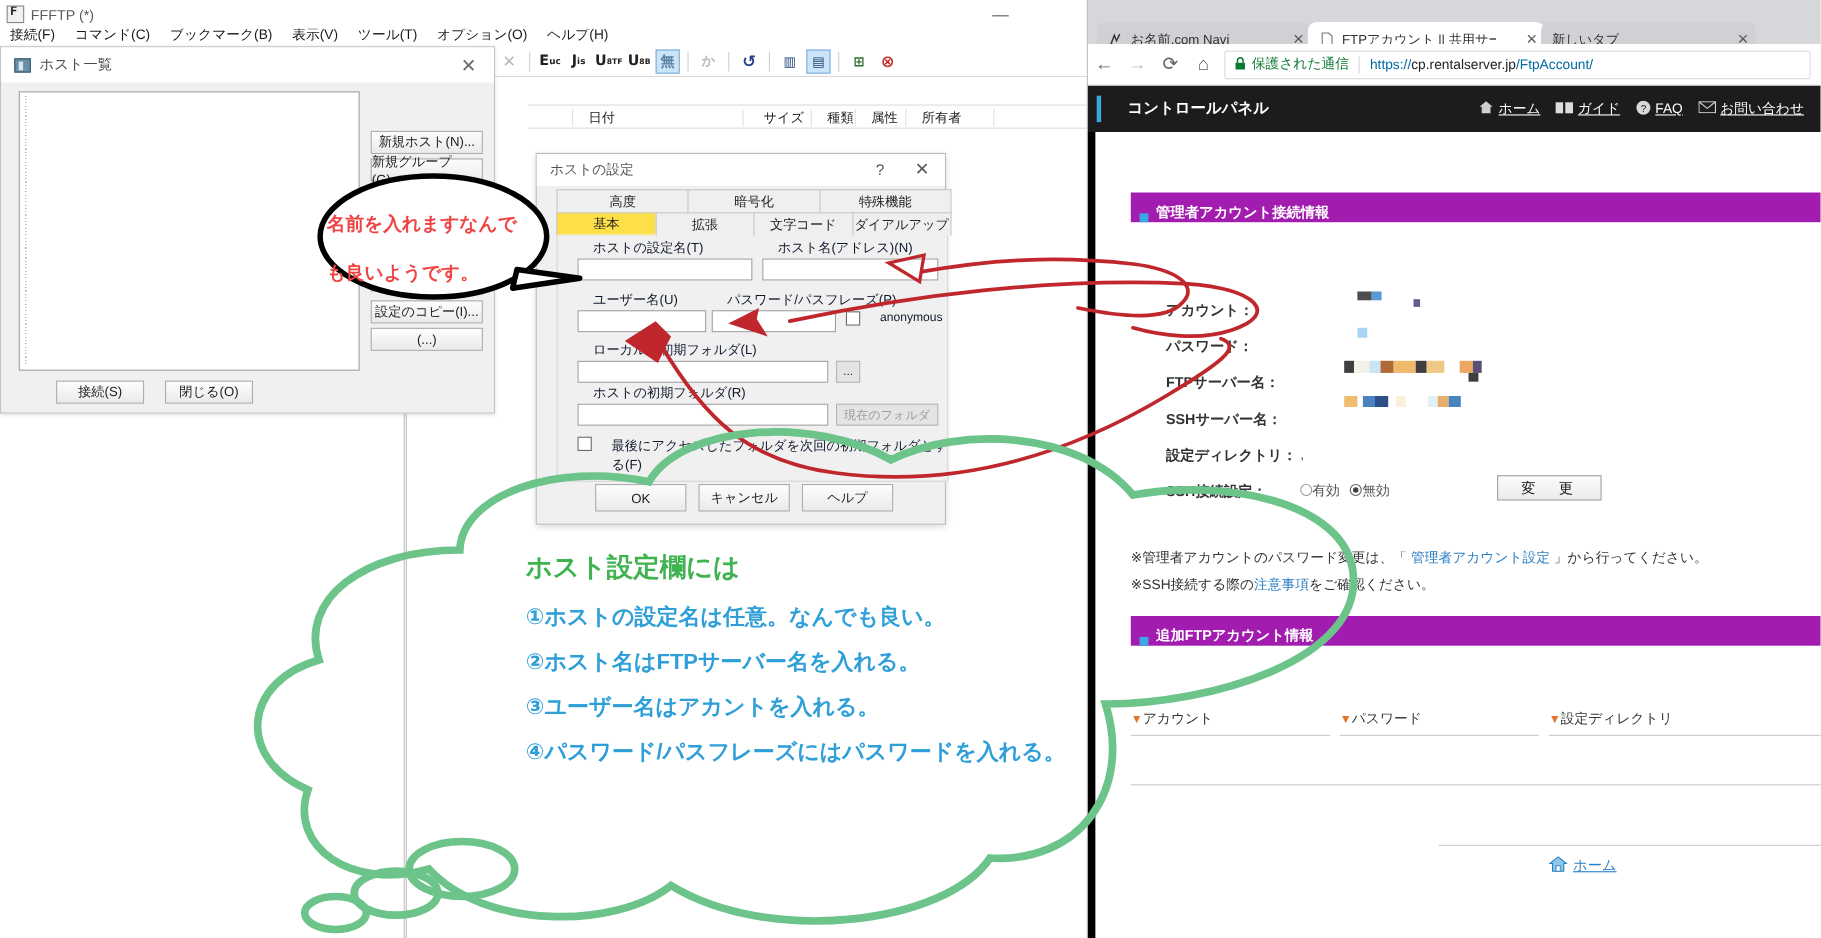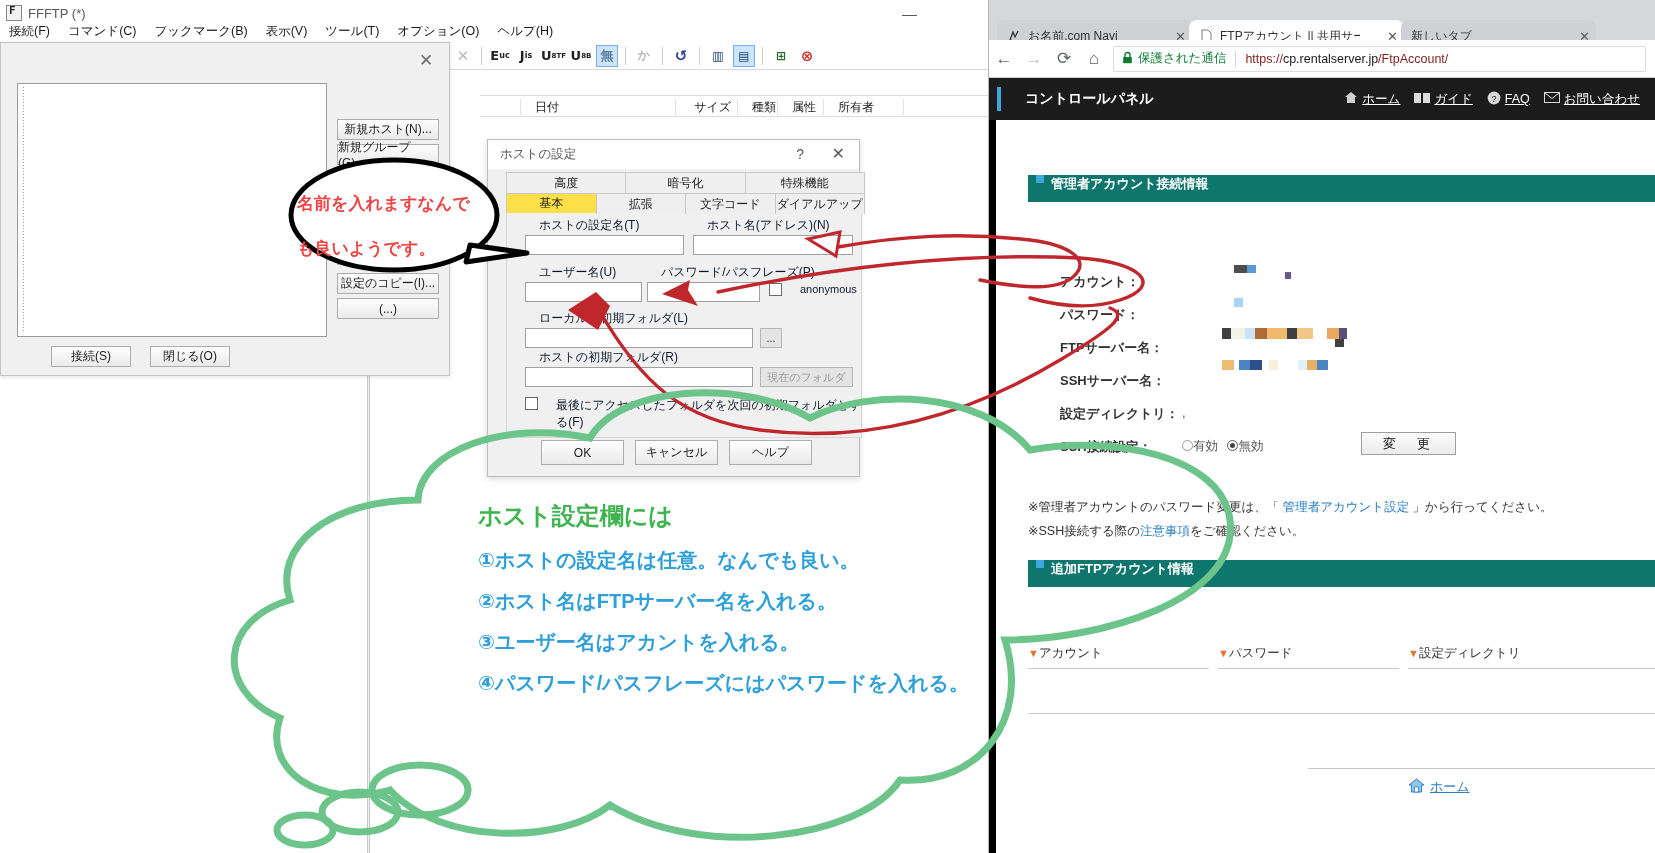--- a/index.html
+++ b/index.html
@@ -171,37 +171,37 @@
   .navbtn { width:30px; text-align:center; font-size:17px; color:#5f6368; }
   .navbtn.dim { color:#c2c2c2; }
   #omnibox {
     flex:1; height:26px; margin:0 10px 0 4px; background:#ffffff;
     border:1px solid #dadce0; border-radius:2px; display:flex; align-items:center;
     padding:0 8px; font-size:12.5px;
   }
   #secure-text { color:#0b7a31; margin-left:5px; }
   #omni-sep { width:1px; height:16px; background:#d5d5d5; margin:0 9px; }
   #omni-url { color:#202124; }
-  #omni-url .dim { color:#7f1d1d; }
+  #omni-url .dim { color:#0369a1; }
   #cp-page { position:absolute; left:0; top:78px; width:667px; height:775px; background:#ffffff; }
   #cp-header {
     position:absolute; left:0; top:0; width:667px; height:42px; background:#1c1c1c;
     display:flex; align-items:center;
   }
   #cp-header .accent { width:4px; height:24px; background:#3ba8e0; margin-left:8px; }
   #cp-title { color:#ffffff; font-size:14px; margin-left:24px; font-weight:bold; }
   #cp-navlinks { margin-left:auto; display:flex; align-items:center; gap:14px; padding-right:16px; }
   #cp-navlinks a { color:#ffffff; font-size:12.5px; text-decoration:underline; display:flex; align-items:center; gap:4px; }
   #cp-white {
     position:absolute; left:7px; top:42px; width:660px; height:733px; background:#ffffff;
   }
   #cp-blackedge { position:absolute; left:0; top:42px; width:7px; height:733px; background:#000000; }
   .sect-hdr {
-    position:absolute; height:27px; background:#0f766e; color:#ffffff;
-    font-size:13px; font-weight:bold; display:flex; align-items:flex-start; padding-left:8px;
+    position:absolute; height:27px; background:#a21caf; color:#ffffff;
+    font-size:13px; font-weight:bold; display:flex; align-items:flex-end; padding-left:8px;
   }
   .sect-hdr .sq { width:8px; height:8px; background:#3ba8e0; margin-right:7px; }
   .cp-label { position:absolute; font-size:13px; color:#333; font-weight:bold; }
   .mosaic { position:absolute; }
   .mcell { position:absolute; }
   .cp-note { position:absolute; font-size:12.5px; color:#333; }
   .cp-note a { color:#2b7fc4; }
   .radio { display:inline-block; width:11px; height:11px; border-radius:50%; border:1px solid #9a9a9a; background:#fff; vertical-align:-1px; }
   .radio.on { border-color:#5c5c5c; position:relative; }
   .radio.on:after { content:""; position:absolute; left:2px; top:2px; width:5px; height:5px; border-radius:50%; background:#444; }
@@ -269,20 +269,24 @@
     <div class="ch" style="left:257px;width:40px;">種類</div>
     <div class="ch" style="left:297px;width:46px;">属性</div>
     <div class="ch" style="left:343px;width:80px;">所有者</div>
     <div class="ch" style="left:423px;width:60px;"></div>
   </div>
 
   <div id="ffftp-splitter"></div>
 </div>
 
 <div id="hostlist">
+  <div id="hostlist-title">
+    <div id="hostlist-icon"></div>
+    <span>ホスト一覧</span>
+  </div>
   <div id="hostlist-close">✕</div>
 
   <div id="hostlist-tree">
     <div class="dashcol"></div>
   </div>
 
   <div id="hostlist-sidebtns">
     <div class="winbtn">新規ホスト(N)...</div>
     <div class="winbtn">新規グループ(G)...</div>
     <div class="winbtn">設定変更(M)...</div>

